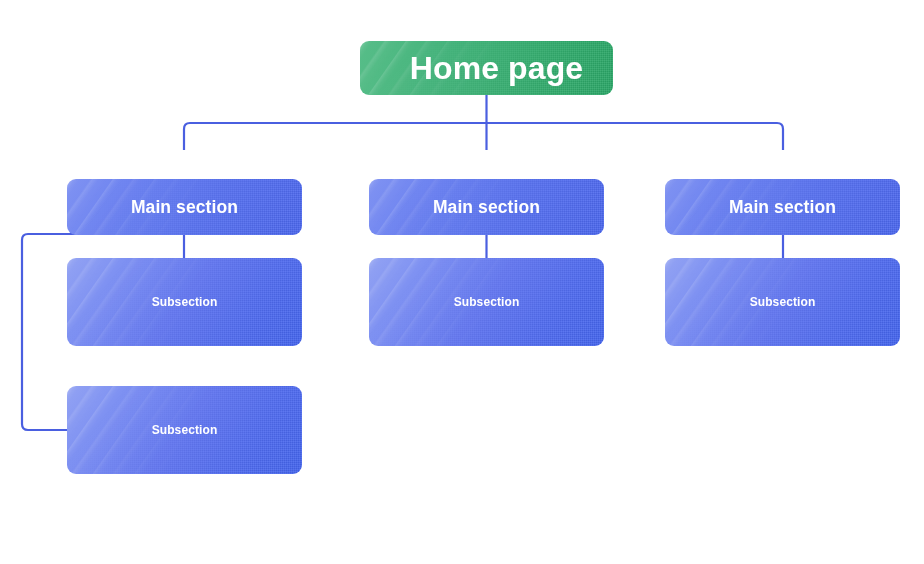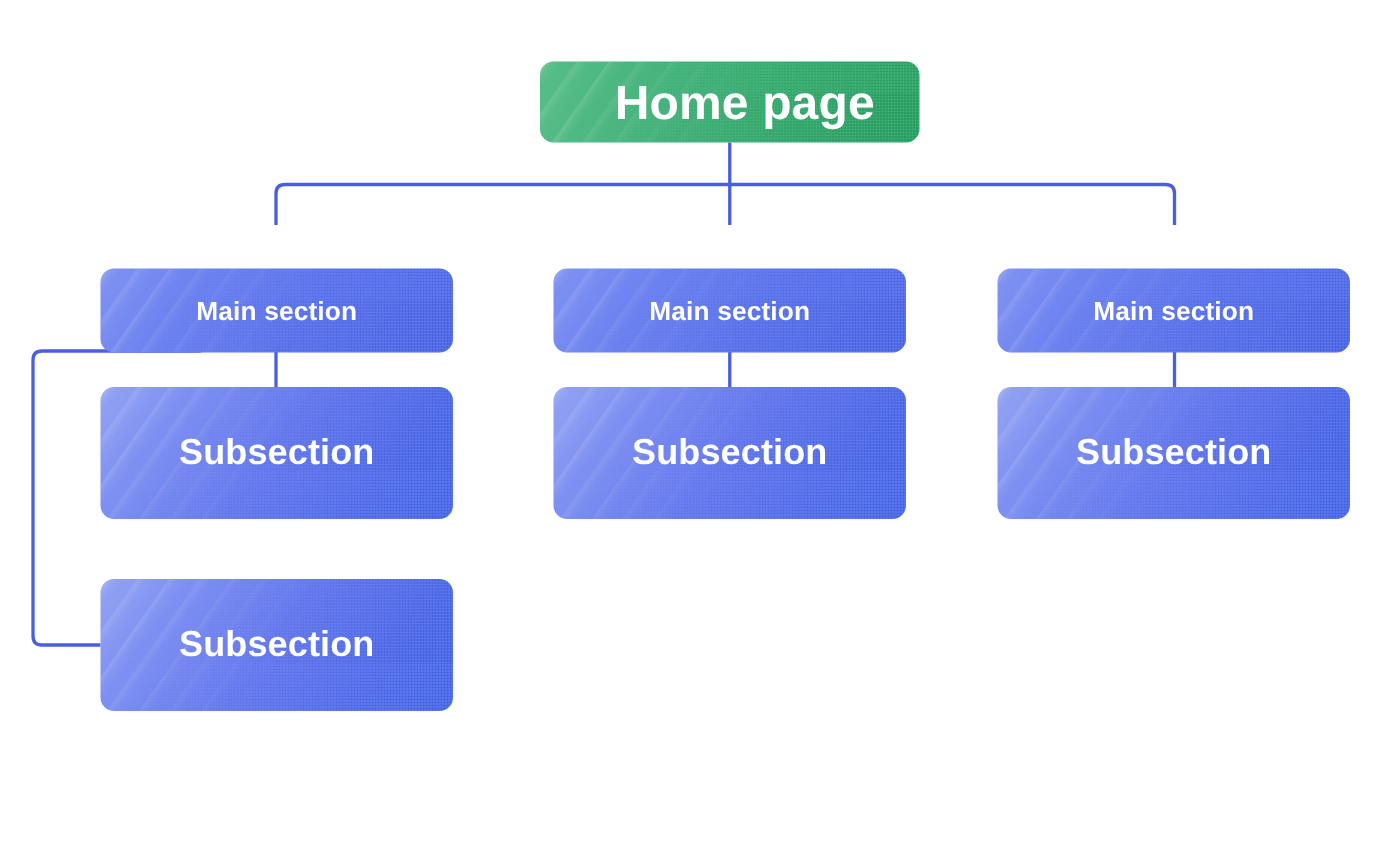--- a/index.html
+++ b/index.html
@@ -131,21 +131,21 @@
   }
   .node.main .label {
     font-size: 17.5px;
   }
 
   
   .node.sub {
     background-image: linear-gradient(126deg, #93a3f3 0%, #7e91f2 20%, #6478f0 50%, #4f6bef 78%, #4364ee 100%);
   }
   .node.sub .label {
-    font-size: 24px;
+    font-size: 12px;
   }
 </style>
 </head>
 <body>
 
 <div id="canvas">
 
   <svg id="connectors" viewBox="0 0 924 564" width="924" height="564" xmlns="http://www.w3.org/2000/svg">
     <path d="M 486.5 95 L 486.5 123" stroke="#4a5fe0"></path>
     <path d="M 486.5 123 L 190 123 Q 184 123 184 129 L 184 150" stroke="#4a5fe0"></path>

